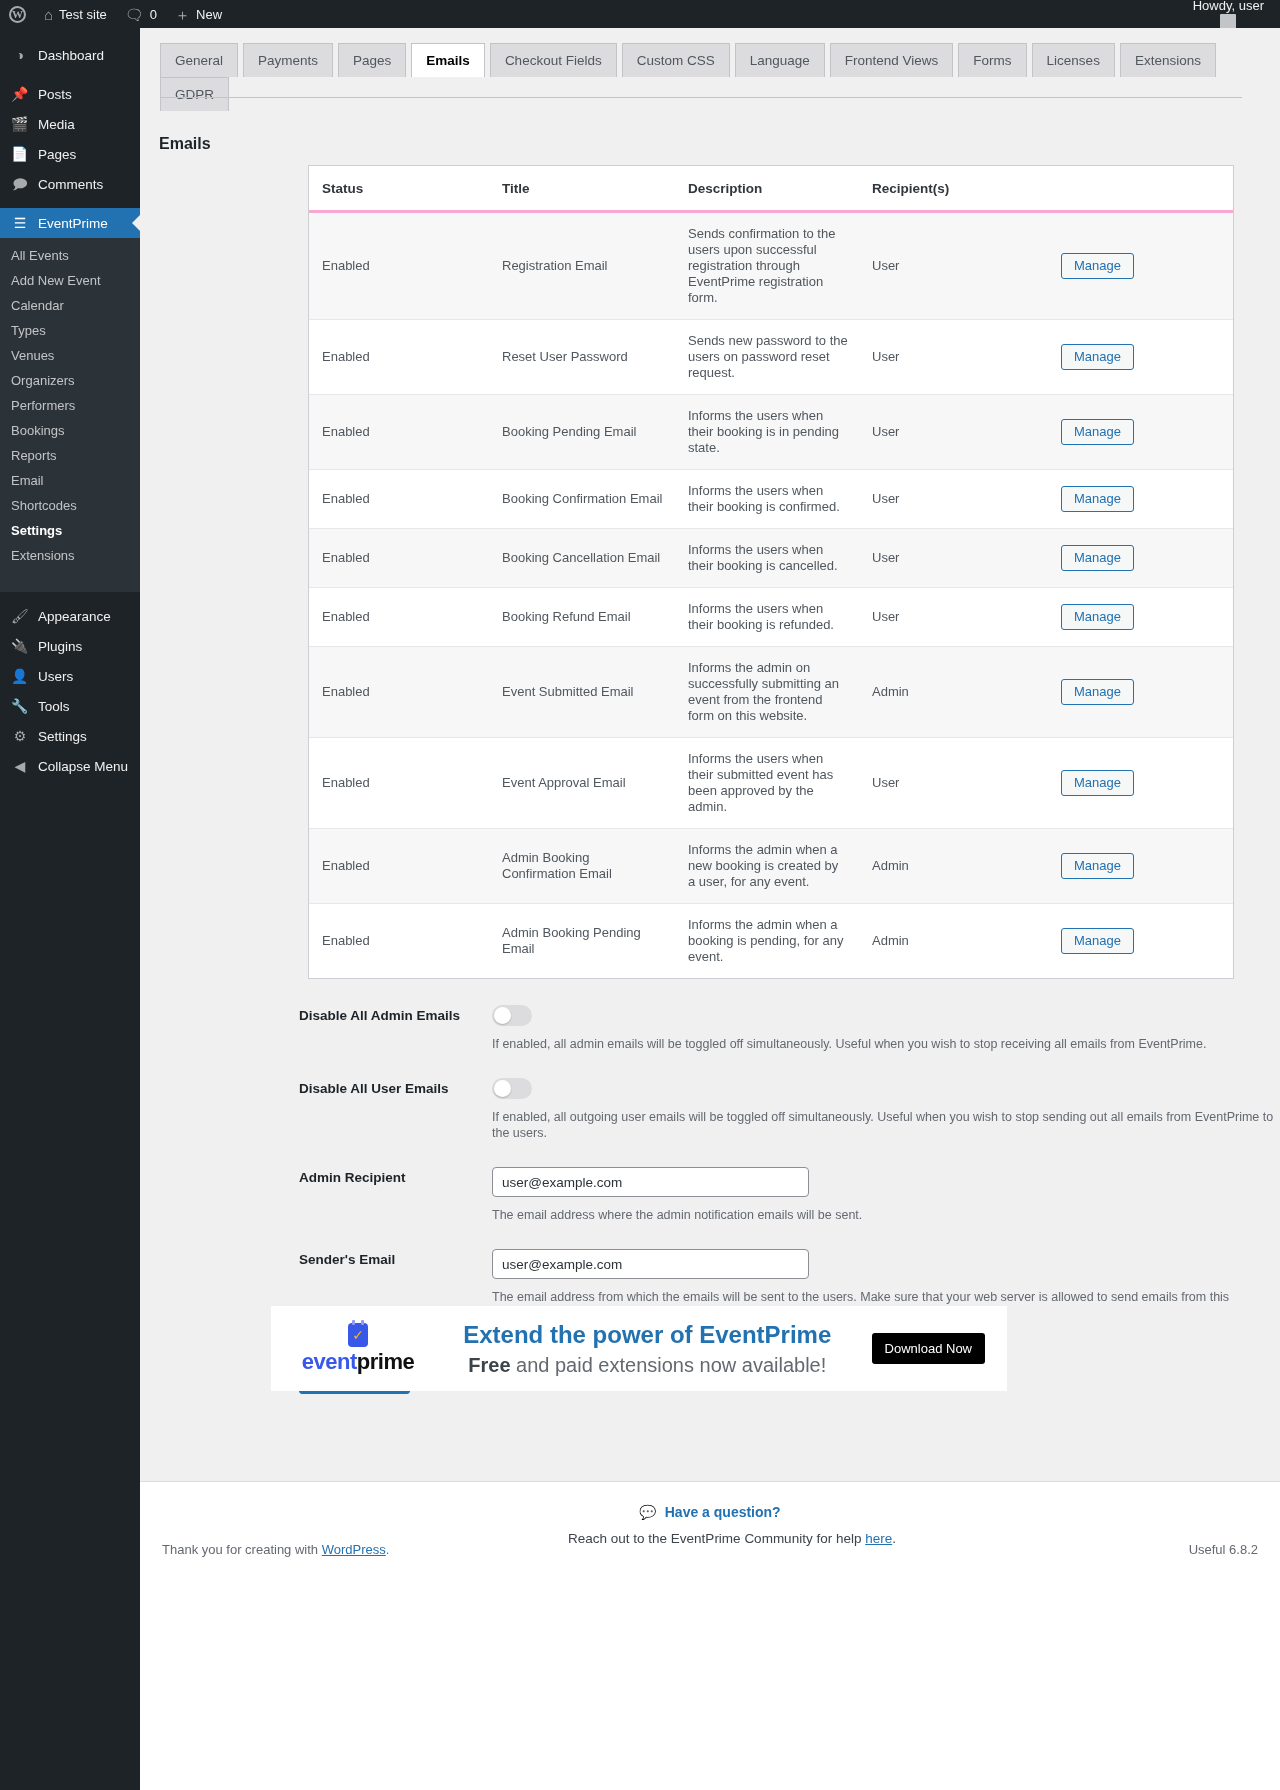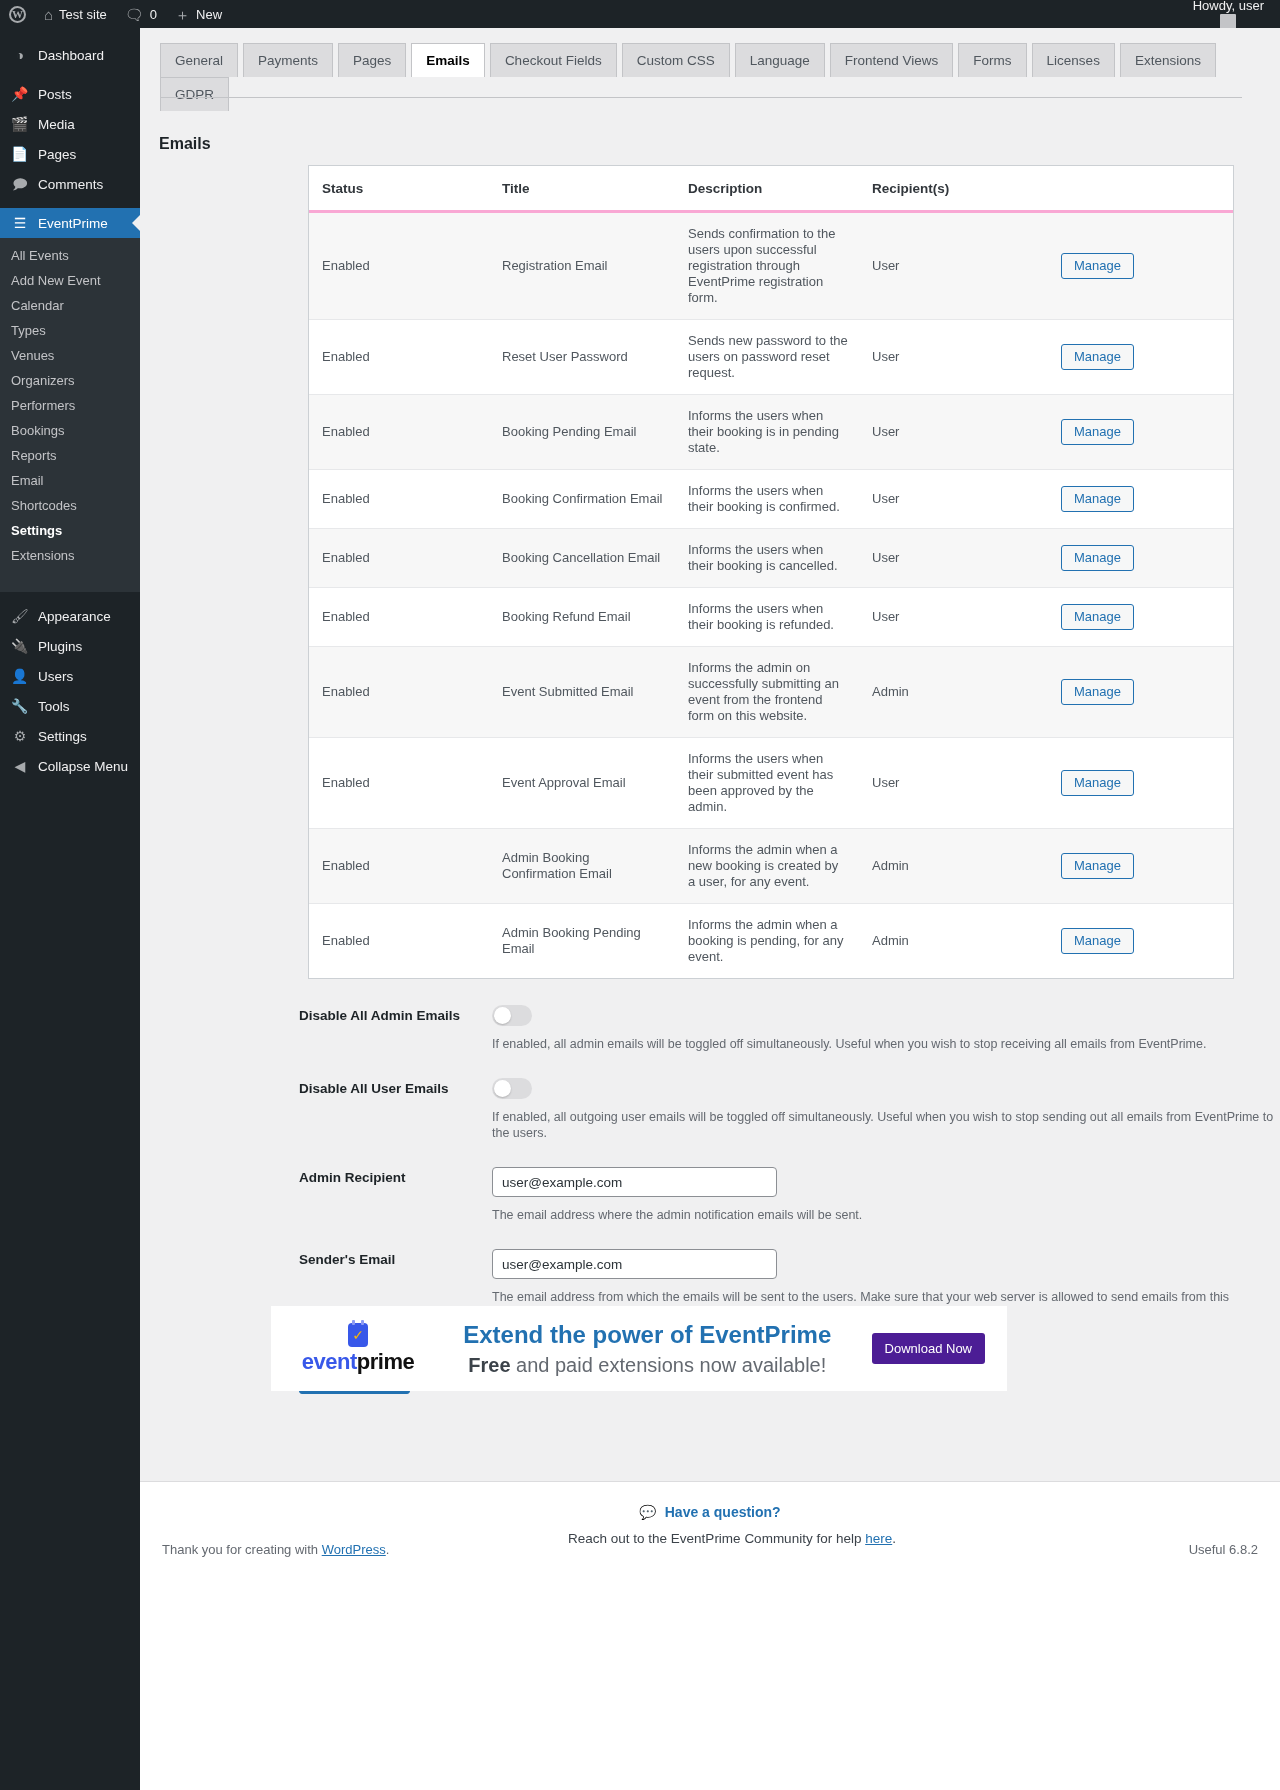--- a/index.html
+++ b/index.html
@@ -118,21 +118,21 @@
   .toggle {
     width:40px; height:21px; background:#dcdcde; border-radius:11px;
     position:relative; display:block;
   }
   .toggle .knob {
     position:absolute; left:2px; top:2px; width:17px; height:17px;
     background:#fff; border-radius:50%; box-shadow:0 1px 2px rgba(0,0,0,.2);
   }
   .set-help { margin-top:10px; font-size:12.5px; color:#646970; line-height:16px; }
   .text-input {
-    width:285px; height:30px; border:1px solid #8c8f94; border-radius:4px;
+    width:317px; height:30px; border:1px solid #8c8f94; border-radius:4px;
     background:#fff; font-size:13.5px; color:#2c3338; padding:0 9px;
     font-family:"Liberation Sans", sans-serif;
   }
   .btn-save {
     margin-left:159px; margin-top:42px; display:inline-block;
     background:#2271b1; color:#fff; border:1px solid #2271b1; border-radius:3px;
     font-size:13px; padding:7px 12px; line-height:15px;
   }
 
   
@@ -150,21 +150,21 @@
   .ep-badge .pin { position:absolute; top:-3px; left:4px; width:3px; height:5px; background:#8d9cf4; border-radius:1px;}
   .ep-badge .pin2 { position:absolute; top:-3px; right:4px; width:3px; height:5px; background:#8d9cf4; border-radius:1px;}
   .ep-word { font-size:22px; font-weight:bold; letter-spacing:-0.5px; }
   .ep-word .ev { color:#3858e9; }
   .ep-word .pr { color:#111; }
   .promo-mid { flex:1; text-align:center; }
   .promo-h { font-size:24px; color:#2271b1; font-weight:bold; line-height:30px; }
   .promo-s { font-size:20px; color:#646970; margin-top:4px; }
   .promo-s b { color:#3c434a; }
   .btn-download {
-    background:#4c1d95; color:#fff; font-size:13px; padding:8px 13px;
+    background:#000000; color:#fff; font-size:13px; padding:8px 13px;
     border-radius:3px; white-space:nowrap;
   }
 
   
   #footer {
     position:absolute; left:140px; top:1481px; width:1140px; height:309px;
     background:#fff; border-top:1px solid #dcdcde;
   }
   .foot-q {
     text-align:center; margin-top:22px; font-size:14px; color:#2271b1; font-weight:bold;

